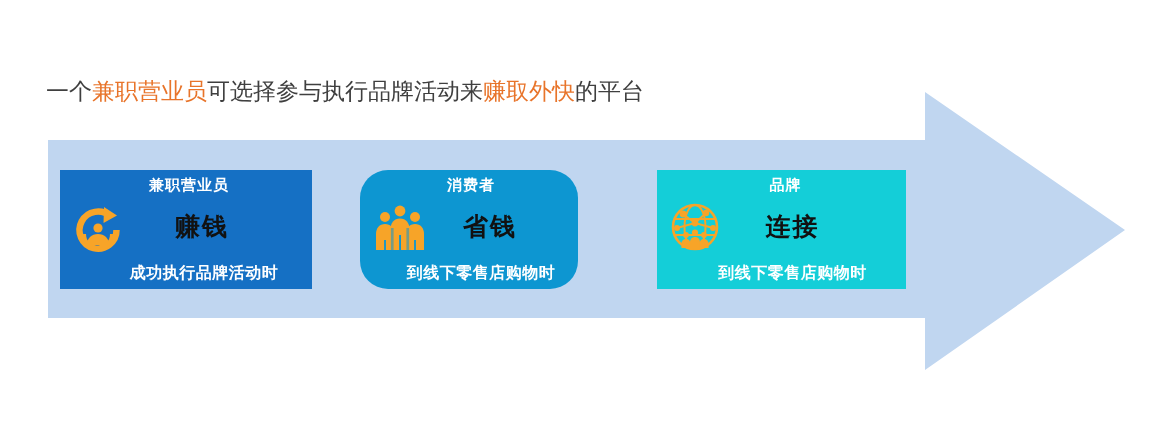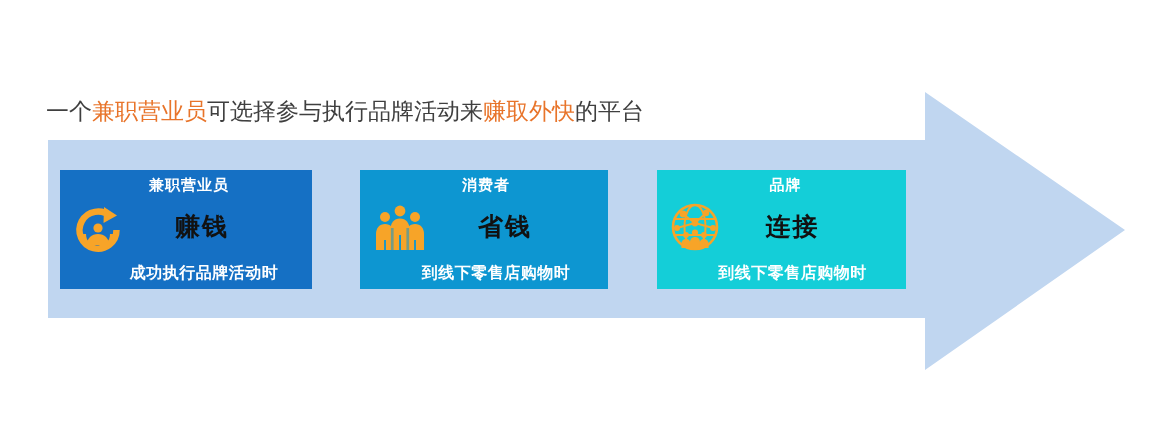--- a/index.html
+++ b/index.html
@@ -16,21 +16,21 @@
   #stage {
     position: relative;
     width: 1150px;
     height: 430px;
   }
 
   
   #title {
     position: absolute;
     left: 46px;
-    top: 96px;
+    top: 76px;
     font-size: 23px;
     line-height: 30px;
     white-space: nowrap;
     letter-spacing: 0px;
     z-index: 5;
   }
   #title span { display: inline; }
   .t-dark   { color: #3f3f3f; }
   .t-accent { color: #e8742a; }
 
@@ -46,21 +46,21 @@
 
   
   .card {
     position: absolute;
     top: 170px;
     height: 119px;
     z-index: 3;
     overflow: hidden;
   }
   #card-0 { left: 60px;  width: 252px; }
-  #card-1 { left: 360px; width: 248px; }
+  #card-1 { left: 360px; width: 218px; border-radius: 28px; }
   #card-2 { left: 657px; width: 249px; }
 
   .card-header {
     position: absolute;
     top: 6px;
     left: 0;
     width: 100%;
     text-align: center;
     color: #ffffff;
     font-size: 15px;

